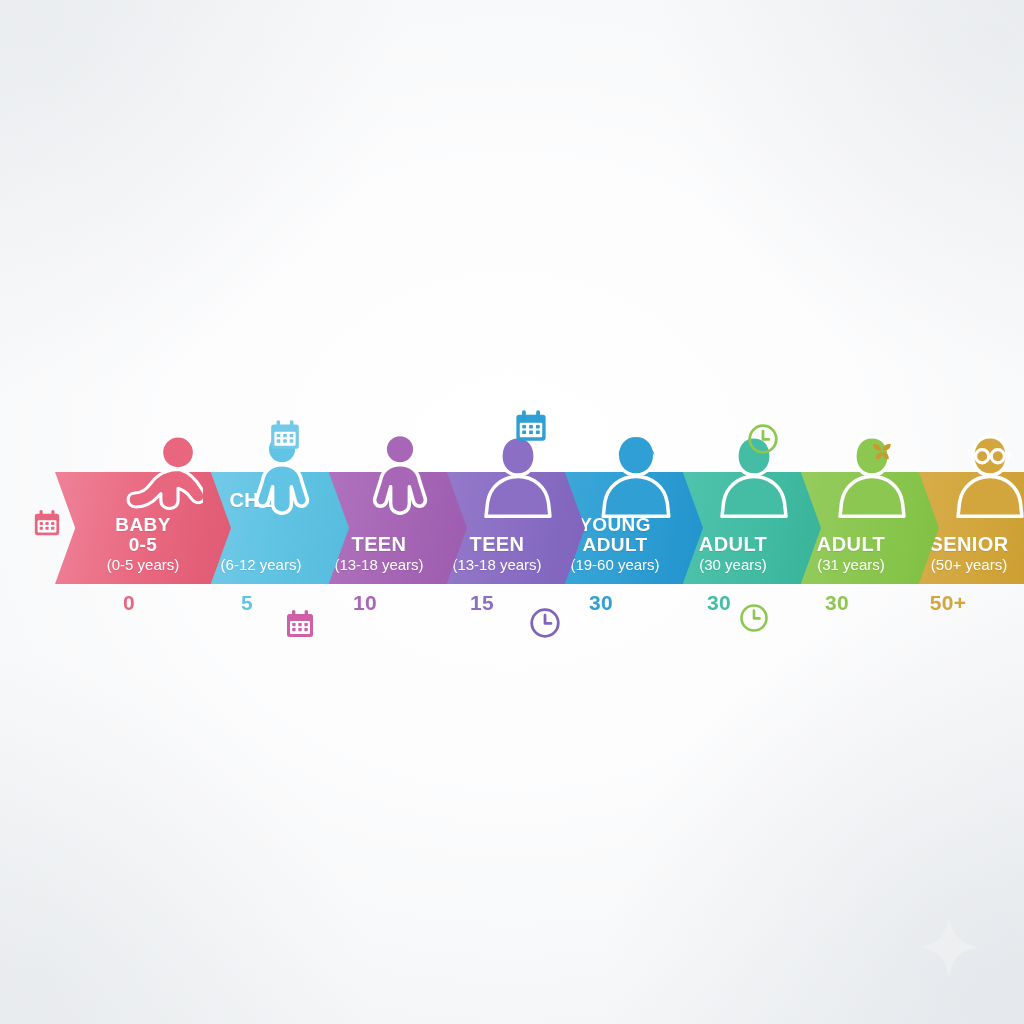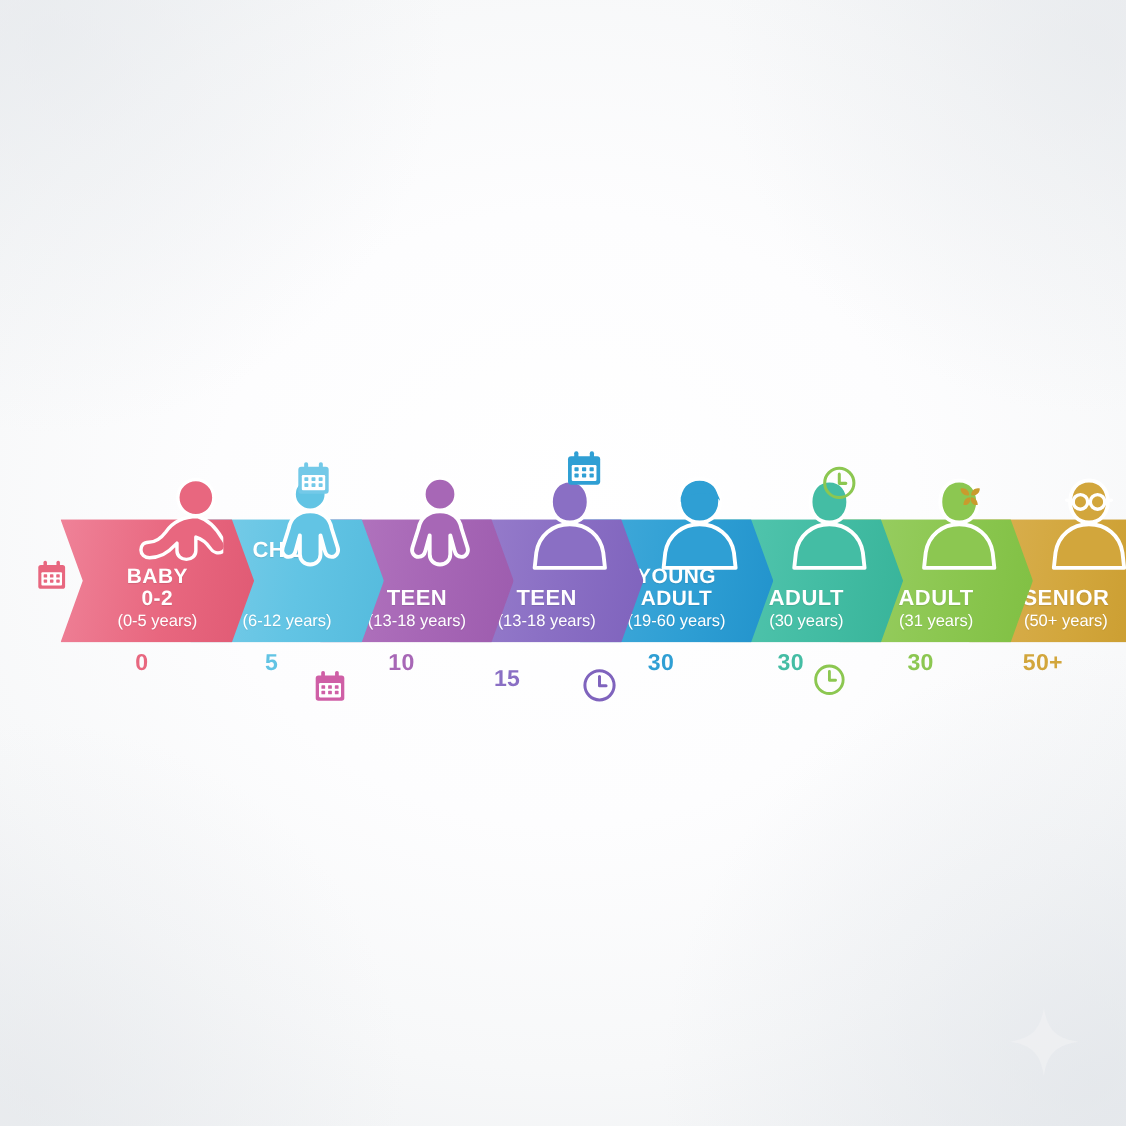--- a/index.html
+++ b/index.html
@@ -66,21 +66,21 @@
   .float-icon svg{display:block;}
 </style>
 </head>
 <body>
 
 <div id="stage">
 
   <div id="timeline">
       <div class="seg first" style="left: 55px; width: 176px; z-index: 20; background: linear-gradient(100deg, rgb(239, 130, 152) 0%, rgb(232, 103, 127) 55%, rgb(224, 90, 116) 100%);">
         <div class="title two">BABY</div>
-        <div class="title two">0-2</div>
+        <div class="title two">0-5</div>
         <div class="sub">(0-5 years)</div>
       </div>
       <div class="figure" style="left: 125.4px; z-index: 30;">
         <svg viewBox="0 0 100 110">
       <g fill="#e8677f" stroke="white" stroke-width="4" stroke-linejoin="round" stroke-linecap="round">
         <circle cx="68" cy="26" r="21"></circle>
         <path d="M70 48 C52 48 40 56 33 66 C27 74 20 78 13 78 C7 78 4 82 4 87 C4 92 8 96 14 96
                  C26 96 36 90 43 82 L46 79 L46 88 C46 94 51 98 57 98 C63 98 68 94 68 88 L68 72
                  C74 74 80 78 84 84 C88 90 94 92 99 89 C104 86 103 79 99 74 C92 62 84 52 70 48 Z"></path>
       </g>
@@ -122,21 +122,21 @@
         <div class="sub">(13-18 years)</div>
       </div>
       <div class="figure" style="left: 479.4px; z-index: 27;">
         <svg viewBox="0 0 100 110">
       <g fill="#8a6fc4" stroke="white" stroke-width="4.5" stroke-linejoin="round" stroke-linecap="round">
         <path d="M50 6 C36 6 28 17 28 31 C28 45 37 55 50 55 C63 55 72 45 72 31 C72 17 64 6 50 6 Z"></path>
         <path d="M50 57 C30 57 14 70 11 90 L9 108 L91 108 L89 90 C86 70 70 57 50 57 Z"></path>
       </g>
         </svg>
       </div>
-      <div class="tick" style="left: 421px; color: rgb(138, 111, 196); margin-top: 15px;">15</div>
+      <div class="tick" style="left: 442px; color: rgb(138, 111, 196);">15</div>
       <div class="seg" style="left: 527px; width: 176px; z-index: 16; background: linear-gradient(100deg, rgb(68, 171, 218) 0%, rgb(47, 159, 212) 55%, rgb(34, 147, 204) 100%);">
         <div class="title two">YOUNG</div>
         <div class="title two">ADULT</div>
         <div class="sub">(19-60 years)</div>
       </div>
       <div class="figure" style="left: 597.4px; z-index: 26;">
         <svg viewBox="0 0 100 110">
       <g fill="#2f9fd4" stroke="white" stroke-width="4.5" stroke-linejoin="round" stroke-linecap="round">
         <path d="M50 4 C35 4 26 15 26 30 C26 44 36 55 50 55 C64 55 74 44 74 30 C74 15 65 4 50 4 Z"></path>
         <path d="M28 26 C32 16 42 10 54 12 C64 14 72 20 74 30 C70 24 62 20 52 21 C42 22 33 24 28 31 Z" fill="#2f9fd4" stroke="none"></path>

